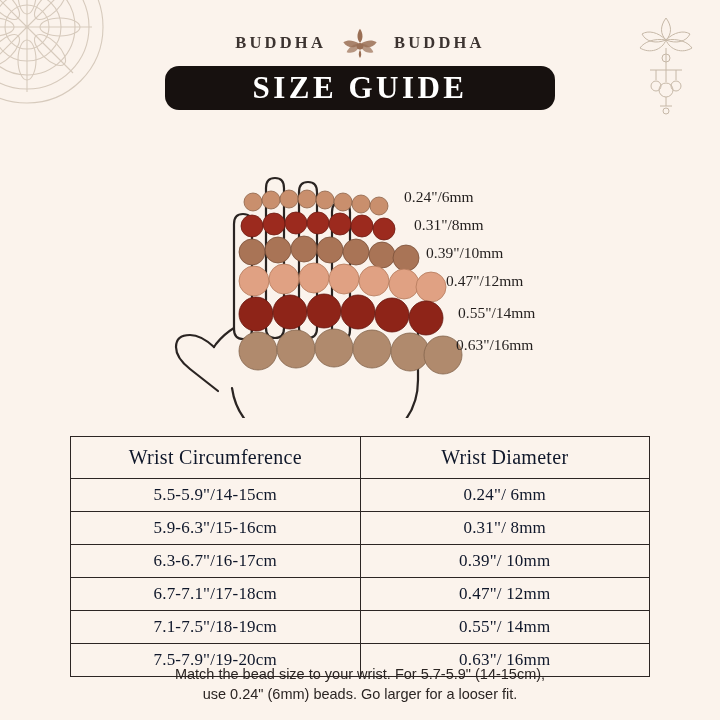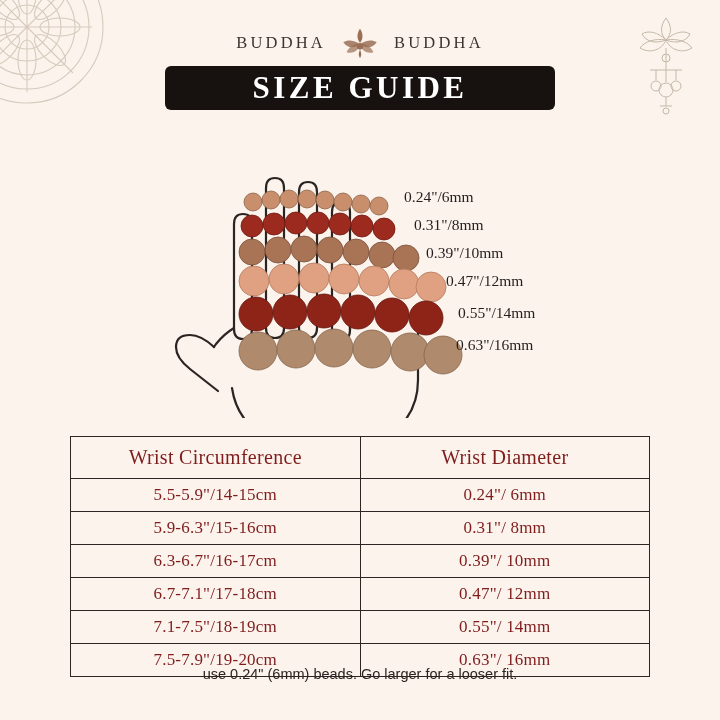--- a/index.html
+++ b/index.html
@@ -34,35 +34,35 @@
     display: flex;
     align-items: center;
     justify-content: center;
     gap: 14px;
   }
   .brand-word {
     font-family: "Liberation Serif", serif;
     font-size: 16.5px;
     letter-spacing: 3.2px;
     color: #3c3330;
-    font-weight: 400;
+    font-weight: 700;
     text-align: right;
   }
   .brand-logo { width: 40px; height: 34px; }
 
   
   .title-plaque {
     position: absolute;
     top: 66px;
     left: 50%;
     transform: translateX(-50%);
     width: 390px;
     height: 44px;
     background: #17110f;
-    border-radius: 6px;
+    border-radius: 14px;
     display: flex;
     align-items: center;
     justify-content: center;
   }
   .title-plaque .title-text {
     color: #ffffff;
     font-size: 31px;
     letter-spacing: 3.5px;
     font-weight: 700;
     font-family: "Liberation Serif", serif;
@@ -92,21 +92,21 @@
     top: 436px;
     left: 70px;
     width: 580px;
     border-collapse: collapse;
     table-layout: fixed;
   }
   .size-table th, .size-table td {
     border: 1px solid #2c2523;
     text-align: center;
     font-family: "Liberation Serif", serif;
-    color: #7f1d1d;
+    color: #0f172a;
   }
   .size-table th {
     font-size: 20px;
     font-weight: 400;
     height: 39px;
     letter-spacing: .3px;
   }
   .size-table td {
     font-size: 17px;
     height: 30px;
@@ -307,14 +307,15 @@
       <td>0.55"/ 14mm</td>
     </tr>
     <tr>
       <td>7.5-7.9"/19-20cm</td>
       <td>0.63"/ 16mm</td>
     </tr>
   </tbody>
 </table>
 
 <div class="footer-note">
+  <div>Match the bead size to your wrist. For 5.7-5.9" (14-15cm),</div>
   <div>use 0.24" (6mm) beads. Go larger for a looser fit.</div>
 </div>
 
 </body></html>

